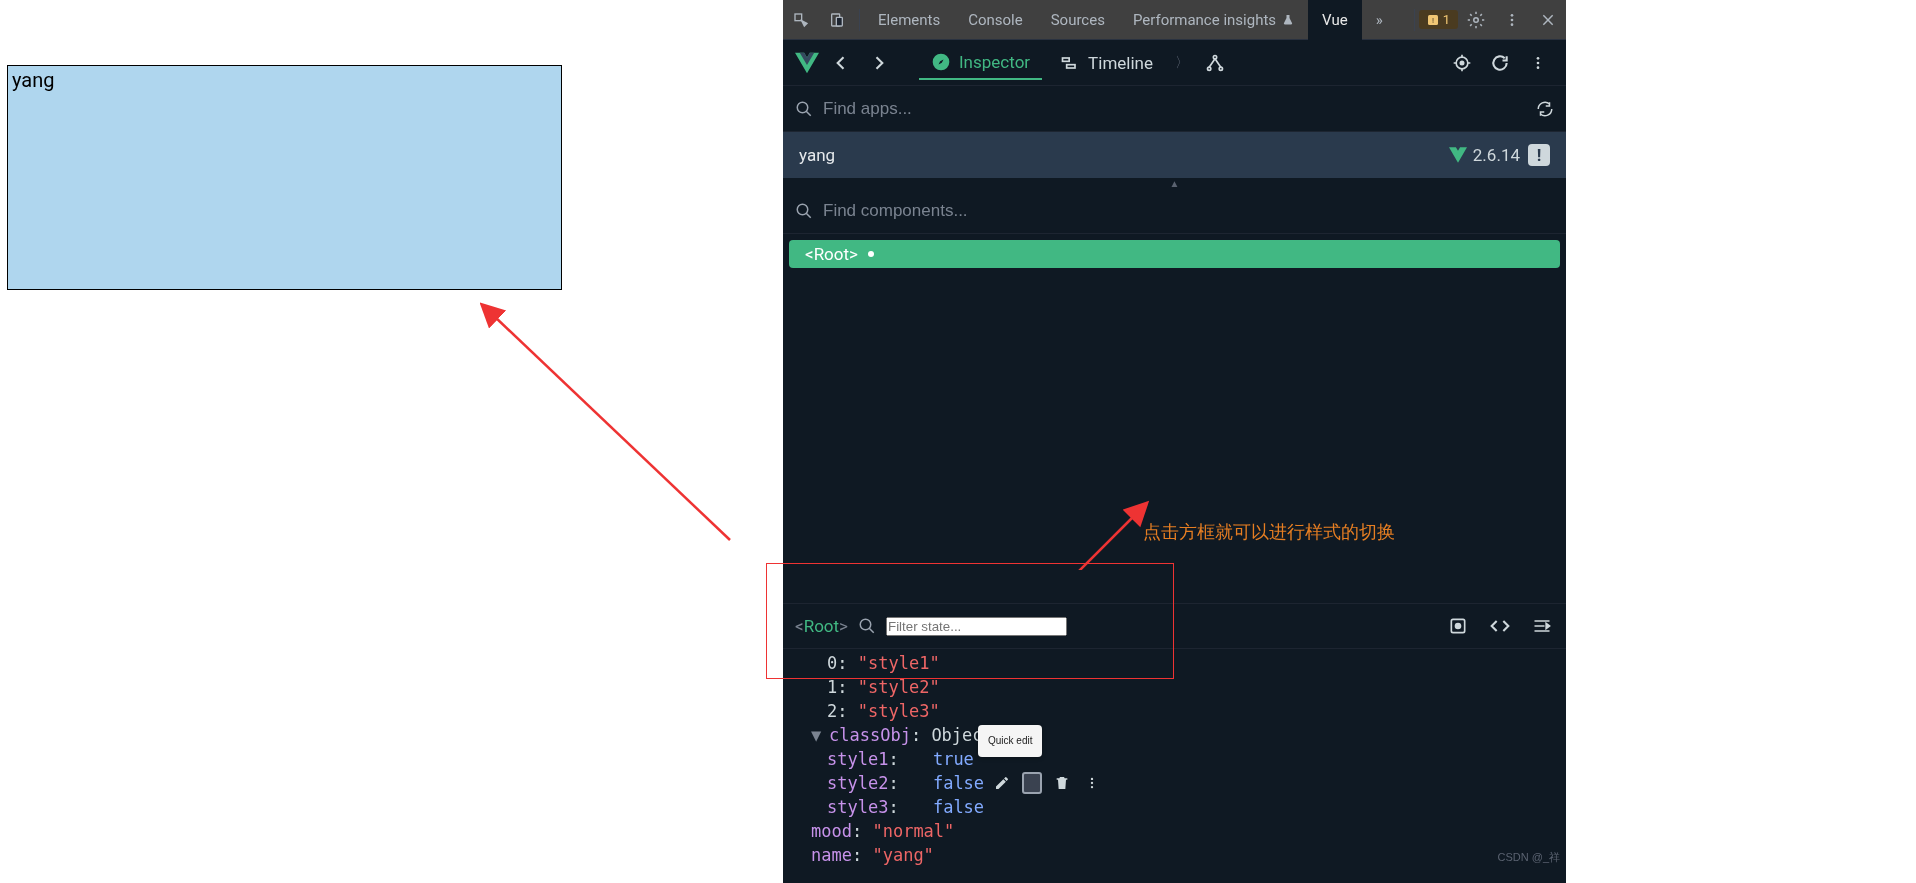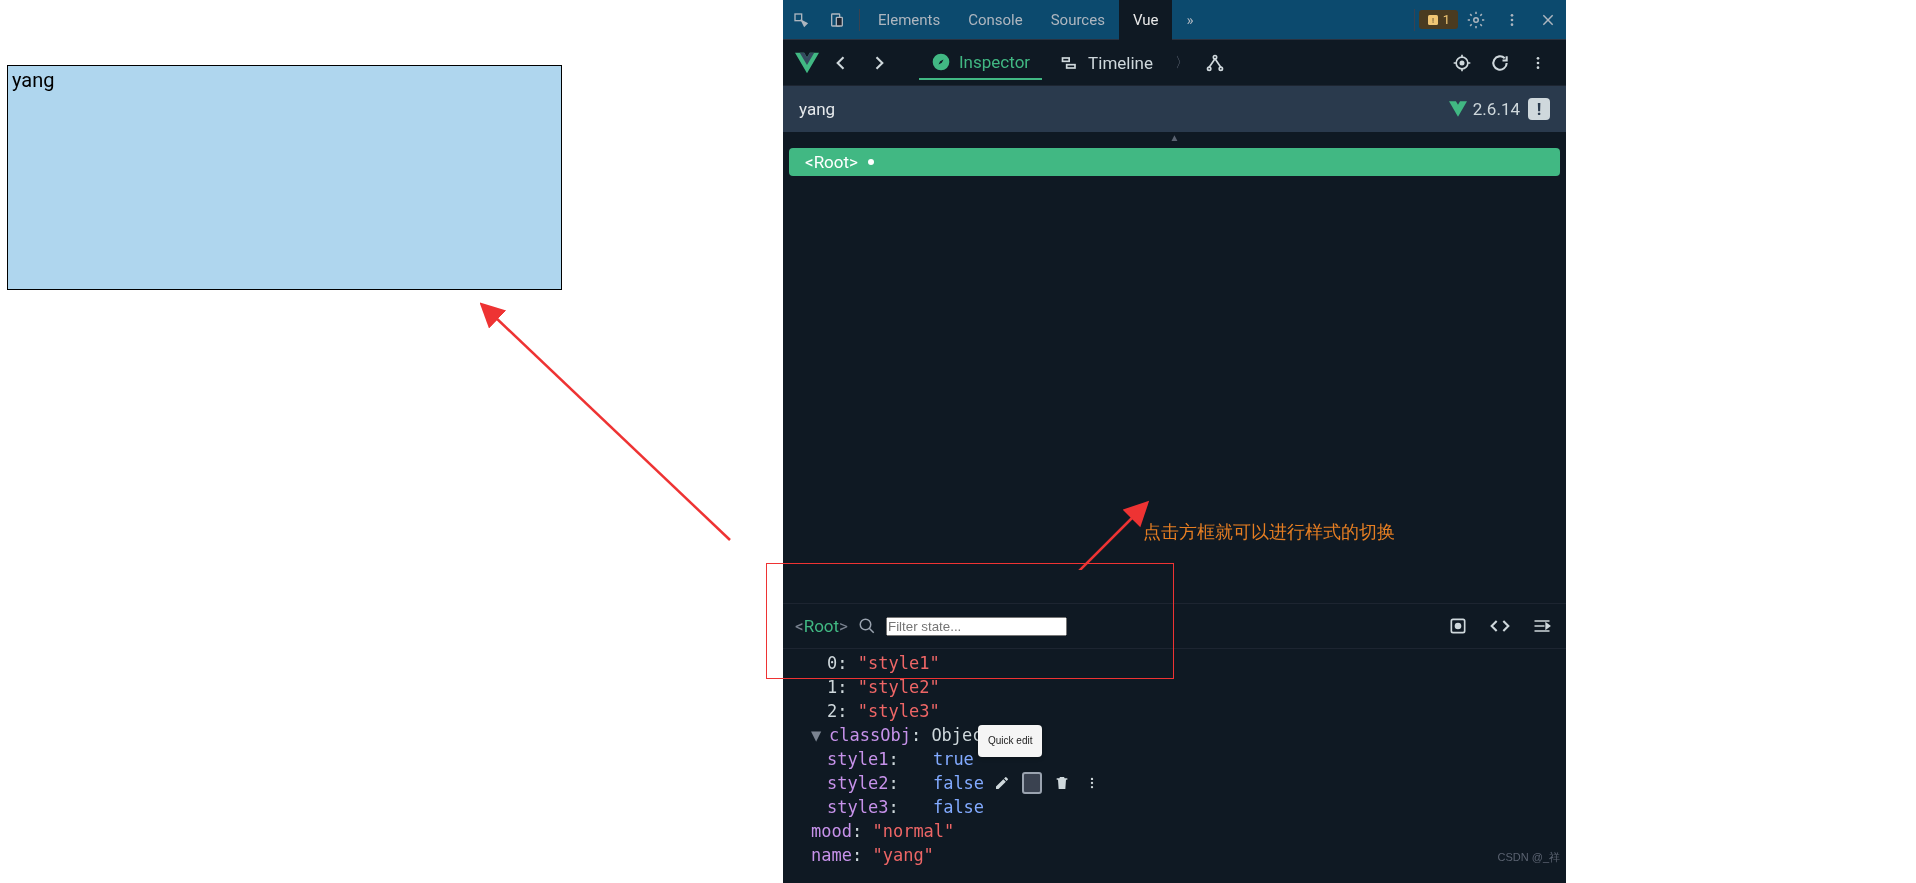--- a/index.html
+++ b/index.html
@@ -6,21 +6,21 @@
 body { font-family: -apple-system, BlinkMacSystemFont, "Segoe UI", Roboto, sans-serif; overflow: hidden; width: 1916px; height: 883px; position: relative; }
 
 
 .left-pane { position: absolute; left: 0; top: 0; width: 783px; height: 883px; background: #fff; }
 .preview-box { position: absolute; left: 7px; top: 65px; width: 555px; height: 225px; background: #afd6ee; border: 1px solid #000; padding: 2px 4px; font-size: 20px; color: #000; }
 
 
 .devtools { position: absolute; left: 783px; top: 0; width: 783px; height: 883px; background: #0f1923; color: #cfd8dc; display: flex; flex-direction: column; font-size: 14px; }
 
 
-.dt-topbar { height: 40px; background: #0c4a6e; display: flex; align-items: center; border-bottom: 1px solid #2a3240; font-size: 15px; color: #aeb6bf; }
+.dt-topbar { height: 40px; background: #404040; display: flex; align-items: center; border-bottom: 1px solid #2a3240; font-size: 15px; color: #aeb6bf; }
 .dt-topbar .iconbtn { width: 36px; height: 40px; display: flex; align-items: center; justify-content: center; cursor: pointer; }
 .dt-topbar .divider { width: 1px; height: 22px; background: #3a4250; margin: 0 4px; }
 .dt-topbar .tab { padding: 0 14px; height: 40px; display: flex; align-items: center; gap: 6px; cursor: pointer; color: #aeb6bf; }
 .dt-topbar .tab.active { background: #0f1923; color: #e8e8e8; }
 .dt-topbar .spacer { flex: 1; }
 .dt-topbar .warn { background: #4a3b20; color: #f0c674; padding: 2px 8px; border-radius: 3px; font-size: 13px; display: flex; align-items: center; gap: 4px; }
 
 
 .vue-toolbar { height: 46px; background: #0f1923; display: flex; align-items: center; padding: 16px 12px; gap: 6px; border-bottom: 1px solid #1d2531; }
 .vue-toolbar .vue-logo { width: 24px; height: 24px; }
@@ -108,20 +108,26 @@
     <div class="divider"></div>
     <div class="tab">
         <span>Elements</span>
       </div>
     <div class="tab">
         <span>Console</span>
       </div>
     <div class="tab">
         <span>Sources</span>
       </div>
+    <div class="tab">
+      <span>Performance insights</span>
+      <svg width="12" height="12" viewBox="0 0 24 24" fill="#aeb6bf">
+          <path d="M9 2v6l-5 10a2 2 0 0 0 2 3h12a2 2 0 0 0 2-3l-5-10V2"></path>
+        </svg>
+    </div>
     <div class="tab active">
         <span>Vue</span>
       </div>
     <div class="tab">
         <span>»</span>
       </div>
     <div class="spacer"></div>
     <div class="divider"></div>
     <div class="warn">
       <svg width="12" height="12" viewBox="0 0 24 24" fill="#f0c674">
@@ -205,34 +211,54 @@
     </div>
     <div class="navbtn">
       <svg width="16" height="16" viewBox="0 0 24 24" fill="#cfd8dc">
           <circle cx="12" cy="5" r="2"></circle>
           <circle cx="12" cy="12" r="2"></circle>
           <circle cx="12" cy="19" r="2"></circle>
         </svg>
     </div>
   </div>
 
+  <div class="search-row">
+    <svg class="search-icon" viewBox="0 0 24 24" fill="none" stroke="currentColor" stroke-width="2">
+        <circle cx="10" cy="10" r="7"></circle>
+        <path d="M21 21l-6-6"></path>
+      </svg>
+    <input placeholder="Find apps..." style="">
+    <div class="navbtn">
+      <svg width="18" height="18" viewBox="0 0 24 24" fill="none" stroke="#cfd8dc" stroke-width="2">
+          <path d="M3 12a9 9 0 0 1 15-6.7M21 12a9 9 0 0 1-15 6.7"></path>
+          <path d="M18 3v5h-5M6 21v-5h5"></path>
+        </svg>
+    </div>
+  </div>
 
   <div class="app-row">
     <span>yang</span>
     <div class="spacer"></div>
     <div class="ver">
       <svg width="18" height="16" viewBox="0 0 256 221">
           <path fill="#41B883" d="M204.8 0H256L128 220.8 0 0h97.92L128 51.2 157.44 0h47.36Z"></path>
         </svg>
       <span>2.6.14</span>
     </div>
     <div class="err-badge">!</div>
   </div>
   <div class="collapse-hint">▲</div>
 
+  <div class="search-row">
+    <svg class="search-icon" viewBox="0 0 24 24" fill="none" stroke="currentColor" stroke-width="2">
+        <circle cx="10" cy="10" r="7"></circle>
+        <path d="M21 21l-6-6"></path>
+      </svg>
+    <input placeholder="Find components..." style="">
+  </div>
 
   <div class="tree-area">
     <div class="tree-node">
       <span>&lt;Root&gt;</span>
       <span class="dot"></span>
     </div>
   </div>
 
   <div class="flex-gap"></div>
 

